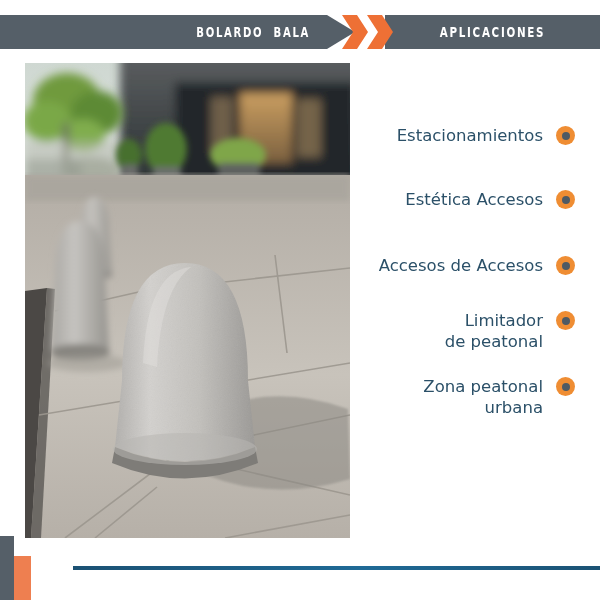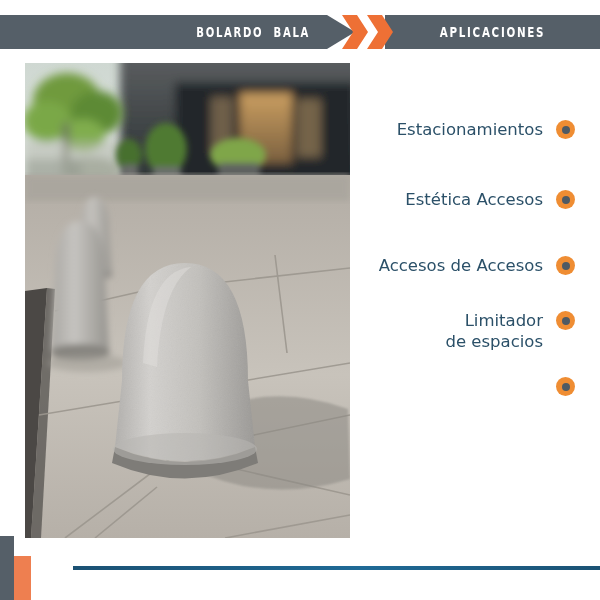--- a/index.html
+++ b/index.html
@@ -306,21 +306,21 @@
 
     <path d="M90 384 q70,30 140,0 l3,16 q-73,31 -146,0 z" fill="#7e7c78"></path>
     <ellipse cx="160" cy="386" rx="72" ry="16" fill="#b8b6b2" opacity="0.55"></ellipse>
 
     <path d="M118 300 q4,-92 48,-96 q-30,22 -34,100 z" fill="#e2e0dd" opacity="0.45"></path>
   </svg>
 </div>
 
 <div id="applications-list">
 
-  <div class="app-item" style="top:14px;">
+  <div class="app-item" style="top:20px;">
     <span class="app-label">Estacionamientos</span>
     <span class="app-bullet">
         <i></i>
       </span>
   </div>
 
   <div class="app-item" style="top:84px;">
     <span class="app-label">Estética Accesos</span>
     <span class="app-bullet">
         <i></i>
@@ -329,27 +329,29 @@
 
   <div class="app-item" style="top:150px;">
     <span class="app-label">Accesos de Accesos</span>
     <span class="app-bullet">
         <i></i>
       </span>
   </div>
 
   <div class="app-item" style="top:205px; align-items:flex-start;">
     <span class="app-label">Limitador
-de espacios</span>
+de peatonal</span>
     <span class="app-bullet" style="margin-top:1px;">
         <i></i>
       </span>
   </div>
 
   <div class="app-item" style="top:271px; align-items:flex-start;">
+    <span class="app-label">Zona peatonal
+urbana</span>
     <span class="app-bullet" style="margin-top:1px;">
         <i></i>
       </span>
   </div>
 
 </div>
 
 <div id="footer-gray-block"></div>
 <div id="footer-orange-block"></div>
 <div id="footer-blue-rule"></div>

